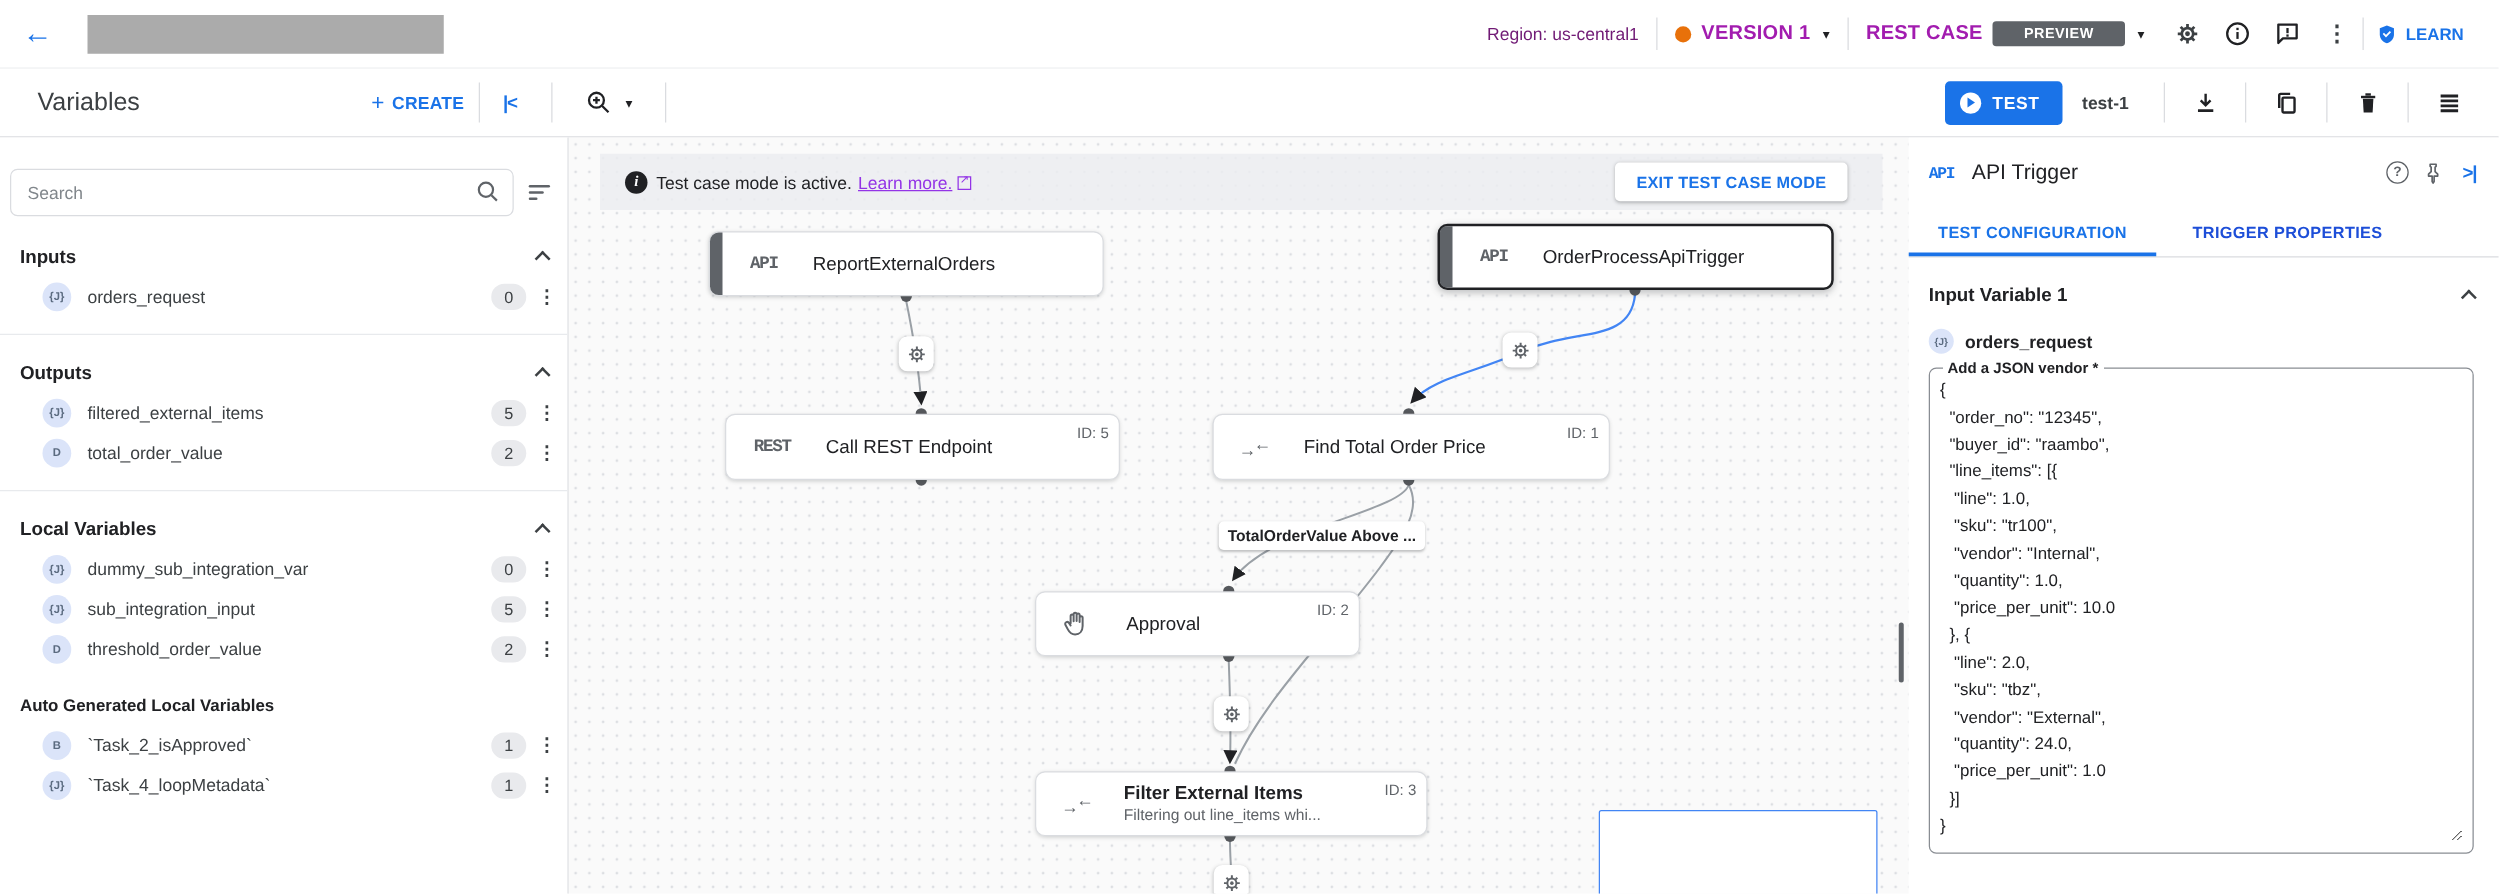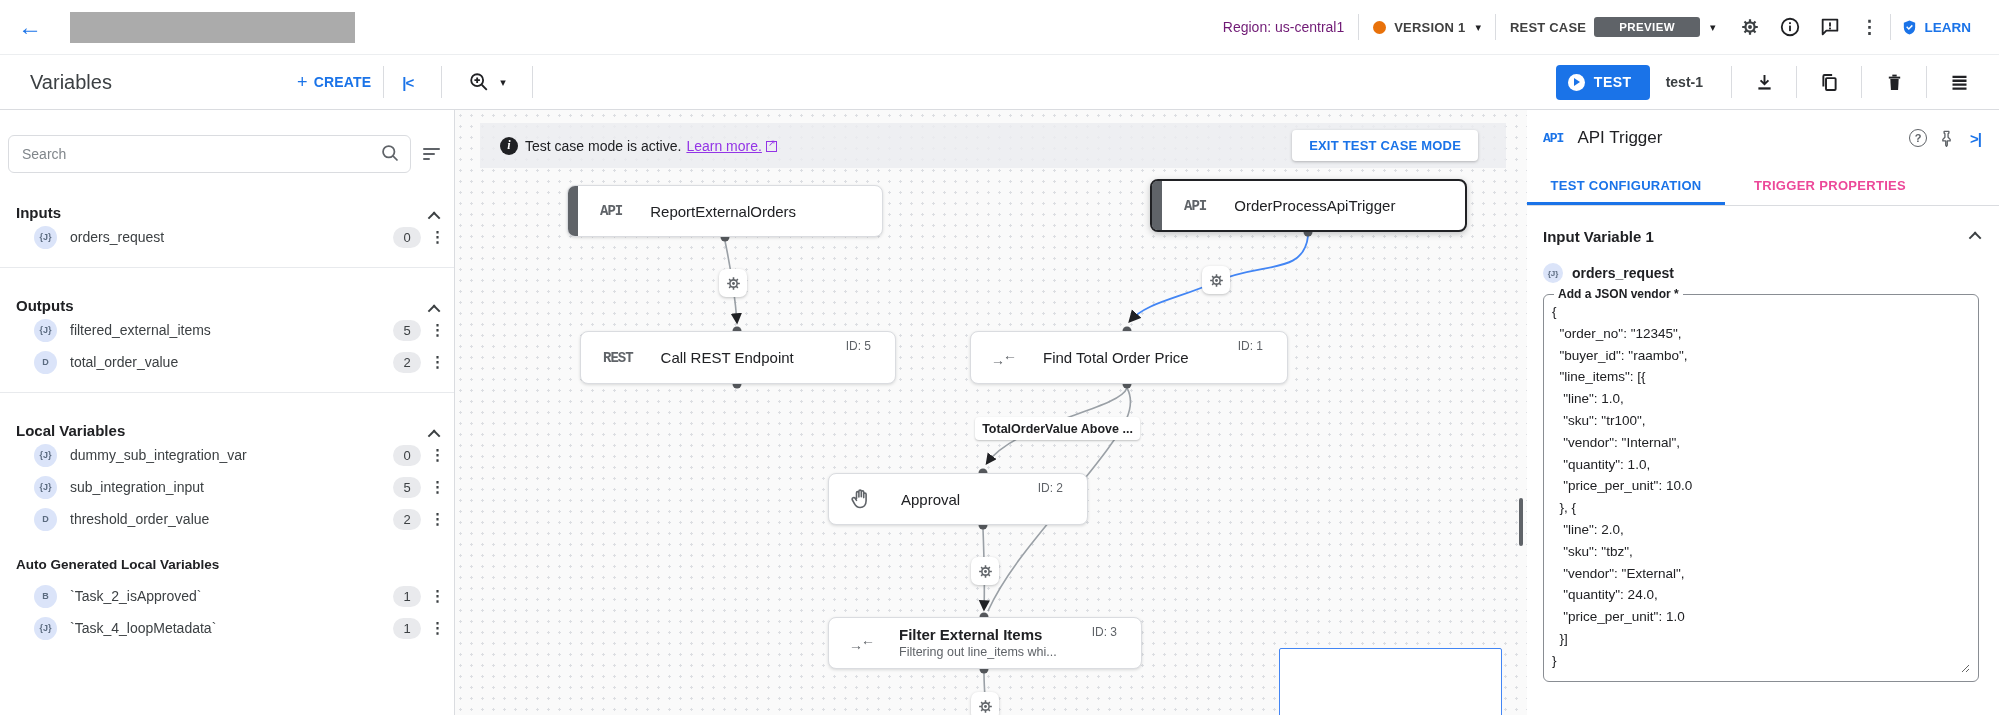--- a/index.html
+++ b/index.html
@@ -10,21 +10,21 @@
   
   .top-header { position:absolute; left:0; top:0; width:1999px; height:55px;
     display:flex; align-items:center; background:#fff; border-bottom:1px solid #eceef0; }
   .back-arrow { margin-left:18px; font-size:24px; color:#1a73e8; cursor:pointer; line-height:1; }
   .redacted { margin-left:28px; width:285px; height:31px; background:#ababab; }
   .hdr-right { margin-left:auto; display:flex; align-items:center; gap:0; padding-right:18px; }
   .hdr-item { display:flex; align-items:center; gap:8px; padding:0 14px; }
   .hdr-sep { width:1px; height:26px; background:#dadce0; }
   .region-text { font-size:14px; color:#701a75;text-align:right; }
   .version-dot { width:13px; height:13px; border-radius:50%; background:#e8710a; }
-  .bold-13 { font-size:13px; font-weight:bold; color:#404040; letter-spacing:.2px; }
+  .bold-13 { font-size:16px; font-weight:bold; color:#a21caf; letter-spacing:.2px; }
   .caret { font-size:11px; color:#202124; margin-left:2px; }
   .preview-badge { background:#5f6368; color:#fff; font-size:11.5px; font-weight:bold;
     padding:4px 25px; border-radius:3px; letter-spacing:.4px; }
   .icon-btn { width:40px; height:40px; display:flex; align-items:center; justify-content:center; cursor:pointer; }
   .kebab { font-size:18px; color:#3c4043; font-weight:bold; letter-spacing:0; }
   .learn { display:flex; align-items:center; gap:7px; color:#1a73e8; font-size:13.5px; font-weight:bold; padding:0 10px; }
 
   
   .toolbar { position:absolute; left:0; top:55px; width:1999px; height:55px; background:#fff;
     display:flex; align-items:center; border-bottom:1px solid #dadce0; }
@@ -49,21 +49,21 @@
   .sidebar { position:absolute; left:0; top:110px; width:455px; height:605px; background:#fff;
     border-right:1px solid #dadce0; overflow:hidden; }
   .search-row { display:flex; align-items:center; margin:25px 10px 0 8px; gap:8px; }
   .search-box { flex:1; position:relative; }
   .search-box input { width:100%; height:38px; border:1px solid #dadce0; border-radius:6px;
     padding:0 38px 0 13px; font-size:14px; color:#202124; outline:none; font-family:"Liberation Sans",sans-serif; }
   .search-box input::placeholder { color:#80868b; }
   .search-ic { position:absolute; right:10px; top:8px; }
   .sort-ic { display:flex; flex-direction:column; gap:3px; padding:4px; cursor:pointer; }
   .sort-ic div { height:2px; background:#5f6368; border-radius:1px; }
-  .section-head { display:flex; align-items:flex-end; margin:0 14px 0 16px; height:32px; }
+  .section-head { display:flex; align-items:center; margin:0 14px 0 16px; height:32px; }
   .section-head .st { font-size:15px; font-weight:bold; color:#202124; }
   .chev-up { margin-left:auto; width:9px; height:9px; border-left:2px solid #3c4043; border-top:2px solid #3c4043;
     transform:rotate(45deg) translateY(2px); cursor:pointer; }
   .var-row { display:flex; align-items:center; height:32px; padding-left:34px; padding-right:10px; }
   .var-ic { width:23px; height:23px; border-radius:50%; background:#dbe4f9; color:#5b6b80;
     font-size:9px; font-weight:bold; display:flex; align-items:center; justify-content:center; flex:none; }
   .var-name { font-size:14px; color:#3c4043; margin-left:13px; white-space:nowrap; }
   .count-pill { margin-left:auto; min-width:28px; height:21px; background:#e9eaed; border-radius:11px;
     font-size:13px; color:#3c4043; display:flex; align-items:center; justify-content:center; padding:0 8px; }
   .row-kebab { margin-left:9px; color:#3c4043; font-weight:bold; font-size:15px; cursor:pointer; width:14px; text-align:center; }
@@ -90,21 +90,21 @@
     box-shadow:0 1px 3px rgba(60,64,67,.35); cursor:pointer; font-family:"Liberation Sans",sans-serif; }
 
   .node { position:absolute; background:#fff; border:1px solid #dadce0; border-radius:8px;
     box-shadow:0 1px 3px rgba(60,64,67,.18); display:flex; align-items:center; cursor:pointer; }
   .node .lbar { width:10px; align-self:stretch; background:#5f6368; border-radius:7px 0 0 7px; flex:none; }
   .node.selected { border:2px solid #202124; box-shadow:0 2px 6px rgba(60,64,67,.3); }
   .node.selected .lbar { border-radius:5px 0 0 5px; }
   .chip { font-family:"Liberation Mono","DejaVu Sans Mono",monospace; font-size:14px; font-weight:bold;
     color:#5f6368; letter-spacing:-1px; margin:0 0 0 22px; flex:none; }
   .ntitle { font-size:15px; color:#202124; margin-left:28px; white-space:nowrap; }
-  .nid { position:absolute; top:7px; right:24px; font-size:12px; color:#5f6368; }
+  .nid { position:absolute; top:7px; right:8px; font-size:12px; color:#5f6368; }
   .nicon { margin-left:20px; flex:none; display:flex; align-items:center; }
   .map-ic { font-size:14px; font-weight:bold; color:#5f6368; letter-spacing:-2px; }
   .map-ic .a1 { position:relative; top:2px; }
   .map-ic .a2 { position:relative; top:-3px; }
   .ntext2 { margin-left:26px; display:flex; flex-direction:column; line-height:1.25; }
   .ntext2 .t1 { font-size:15px; font-weight:bold; color:#202124; }
   .ntext2 .t2 { font-size:12.5px; color:#5f6368; }
 
   .gear-chip { position:absolute; width:28px; height:28px; background:#fff; border-radius:7px;
     box-shadow:0 1px 3px rgba(60,64,67,.3); display:flex; align-items:center; justify-content:center; cursor:pointer; }
@@ -123,21 +123,21 @@
   .p-title { font-size:17px; color:#202124; margin-left:14px; }
   .p-icons { margin-left:auto; display:flex; align-items:center; gap:10px; }
   .q-circle { width:18px; height:18px; border:1.5px solid #5f6368; border-radius:50%; color:#5f6368;
     font-size:11px; font-weight:bold; display:flex; align-items:center; justify-content:center; cursor:pointer; }
   .collapse-right { color:#1a73e8; font-size:15px; font-weight:bold; letter-spacing:-1px; cursor:pointer; padding:0 4px; }
   .p-tabs { display:flex; border-bottom:1px solid #dadce0; height:40px; }
   .p-tab { flex:none; display:flex; align-items:center; justify-content:center; font-size:13px;
     font-weight:bold; letter-spacing:.3px; cursor:pointer; position:relative; }
   .p-tab.active { color:#1a73e8; width:198px; }
   .p-tab.active::after { content:""; position:absolute; left:0; right:0; bottom:0; height:3px; background:#1a73e8; }
-  .p-tab.inactive { color:#ec4899; width:210px; }
+  .p-tab.inactive { color:#1d4ed8; width:210px; }
   .p-sec { display:flex; align-items:center; margin:22px 18px 0 16px; }
   .p-sec .t { font-size:15px; font-weight:bold; color:#202124; }
   .p-var { display:flex; align-items:center; margin:18px 16px 4px 16px; }
   .p-var .var-ic { width:20px; height:20px; font-size:8px; }
   .p-var .nm { font-size:14px; font-weight:bold; color:#202124; margin-left:9px; }
   .json-field { margin:2px 20px 0 16px; border:1px solid #898d93; border-radius:6px; padding:0 8px 4px 8px; }
   .json-field legend { font-size:12px; font-weight:bold; color:#202124; padding:0 4px; margin-left:2px; }
   .json-field textarea { width:100%; height:372px; border:none; outline:none; resize:vertical;
     font-family:"Liberation Sans",sans-serif; font-size:13.5px; line-height:21.8px; color:#202124;
     white-space:pre; overflow:hidden; background:transparent; }

